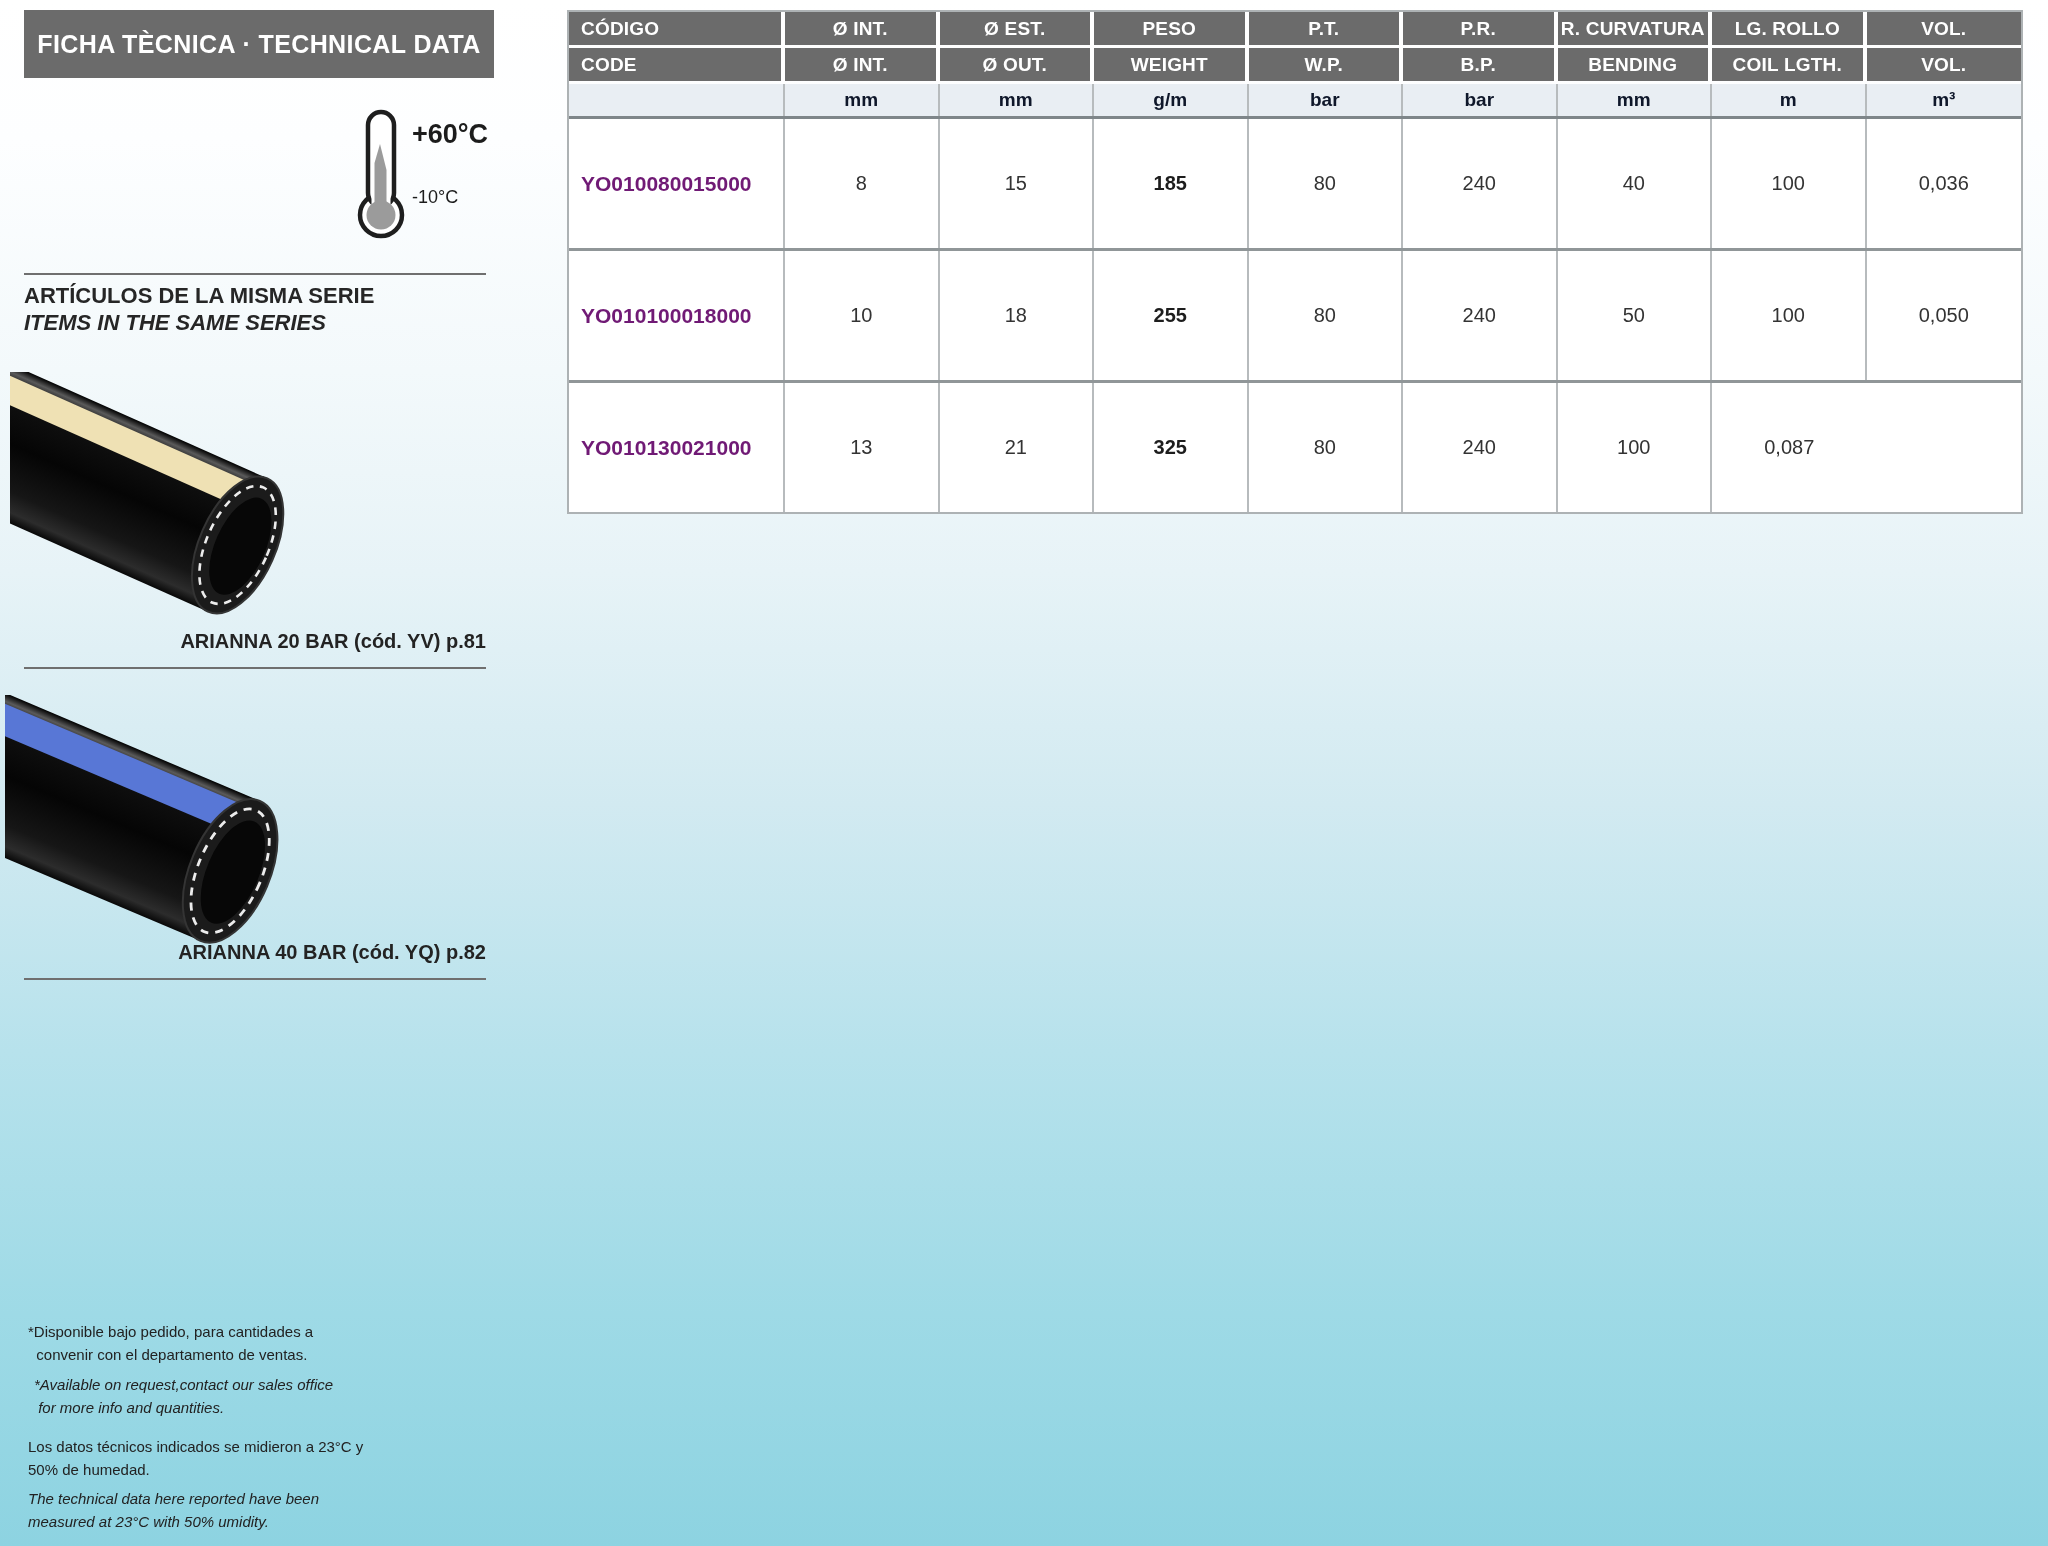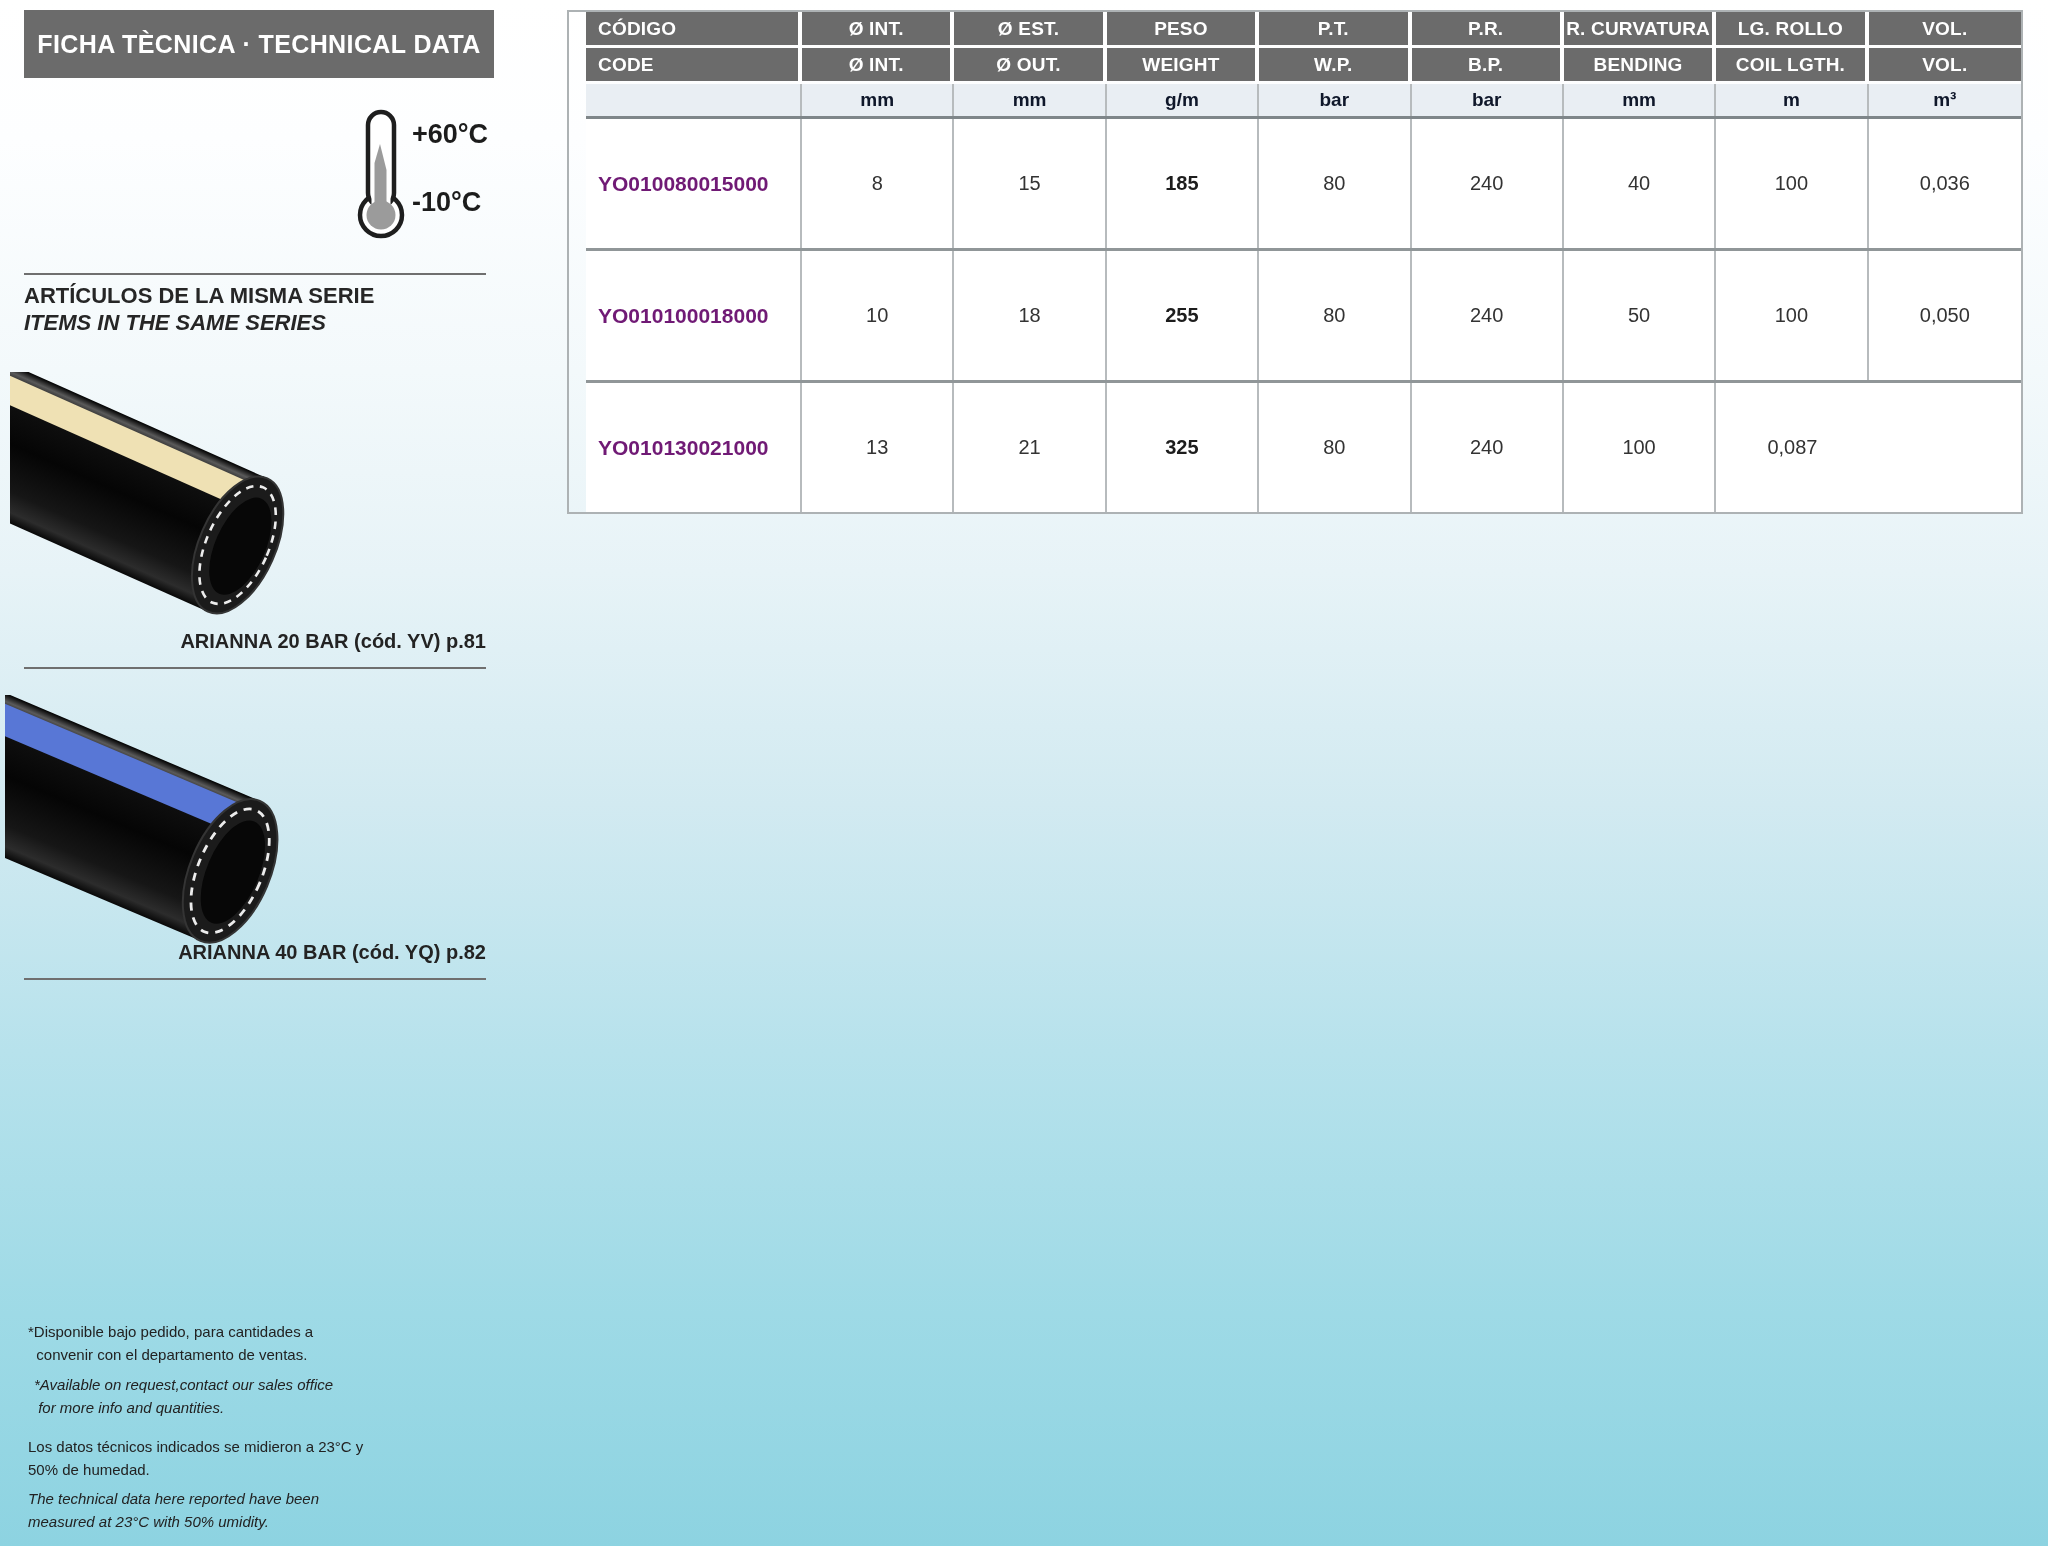--- a/index.html
+++ b/index.html
@@ -10,21 +10,21 @@
   }
   
   .title-bar{
     position:absolute;left:24px;top:10px;width:470px;height:68px;
     background:#6b6b6b;color:#ffffff;display:flex;align-items:center;justify-content:center;
     font-size:25px;font-weight:bold;letter-spacing:.4px;
   }
   
   .thermo{position:absolute;left:356px;top:108px;}
   .temp-max{position:absolute;left:412px;top:119px;font-size:27px;font-weight:bold;color:#1c1c1c;}
-  .temp-min{position:absolute;left:412px;top:187px;font-size:27px;font-weight:bold;color:#1c1c1c;}
+  .temp-min{position:absolute;left:412px;top:187px;font-size:18px;font-weight:normal;color:#1c1c1c;}
   
   .rule{position:absolute;left:24px;width:462px;height:2px;background:#6f6f6f;}
   .rule-top{top:273px;}
   .rule-mid{top:667px;}
   .rule-bot{top:978px;}
   .series-heading{position:absolute;left:24px;top:282px;font-size:22px;line-height:27px;font-weight:bold;color:#262626;}
   .series-heading .en{font-style:italic;}
   .hose1{position:absolute;left:10px;top:372px;}
   .hose2{position:absolute;left:5px;top:695px;}
   .hose-caption{position:absolute;left:24px;width:462px;text-align:right;font-size:20px;font-weight:bold;color:#232323;}
@@ -32,21 +32,21 @@
   .cap2{top:941px;}
   
   .footnotes{position:absolute;left:28px;top:1320px;width:430px;color:#222222;font-size:15px;line-height:23px;}
   .footnotes p{margin:0;white-space:pre-wrap;}
   .fn-es1{margin-bottom:7px !important;}
   .fn-en1{font-style:italic;margin-bottom:16px !important;padding-left:6px;}
   .fn-es2{margin-bottom:6px !important;}
   .fn-en2{font-style:italic;}
   
   .table-wrap{position:absolute;left:567px;top:10px;width:1456px;box-sizing:border-box;border:2px solid #adb2b4;background:transparent;}
-  .trow{display:grid;grid-template-columns:216px repeat(8,1fr);margin-left:17px;}
+  .trow{display:grid;grid-template-columns:216px repeat(8,1fr);}
   .thead-r1{height:33px;margin-bottom:3px;}
   .thead-r2{height:33px;margin-bottom:3px;}
   .units-row{height:32px;border-bottom:3px solid #7f8689;}
   .body-row{height:129px;background:#ffffff;}
   .tbody .trow + .trow{border-top:3px solid #909698;}
   .hcell{
     background:#6b6b6b;color:#ffffff;font-size:19px;font-weight:bold;
     display:flex;align-items:center;justify-content:center;border-right:4px solid #ffffff;
     letter-spacing:.2px;
   }

